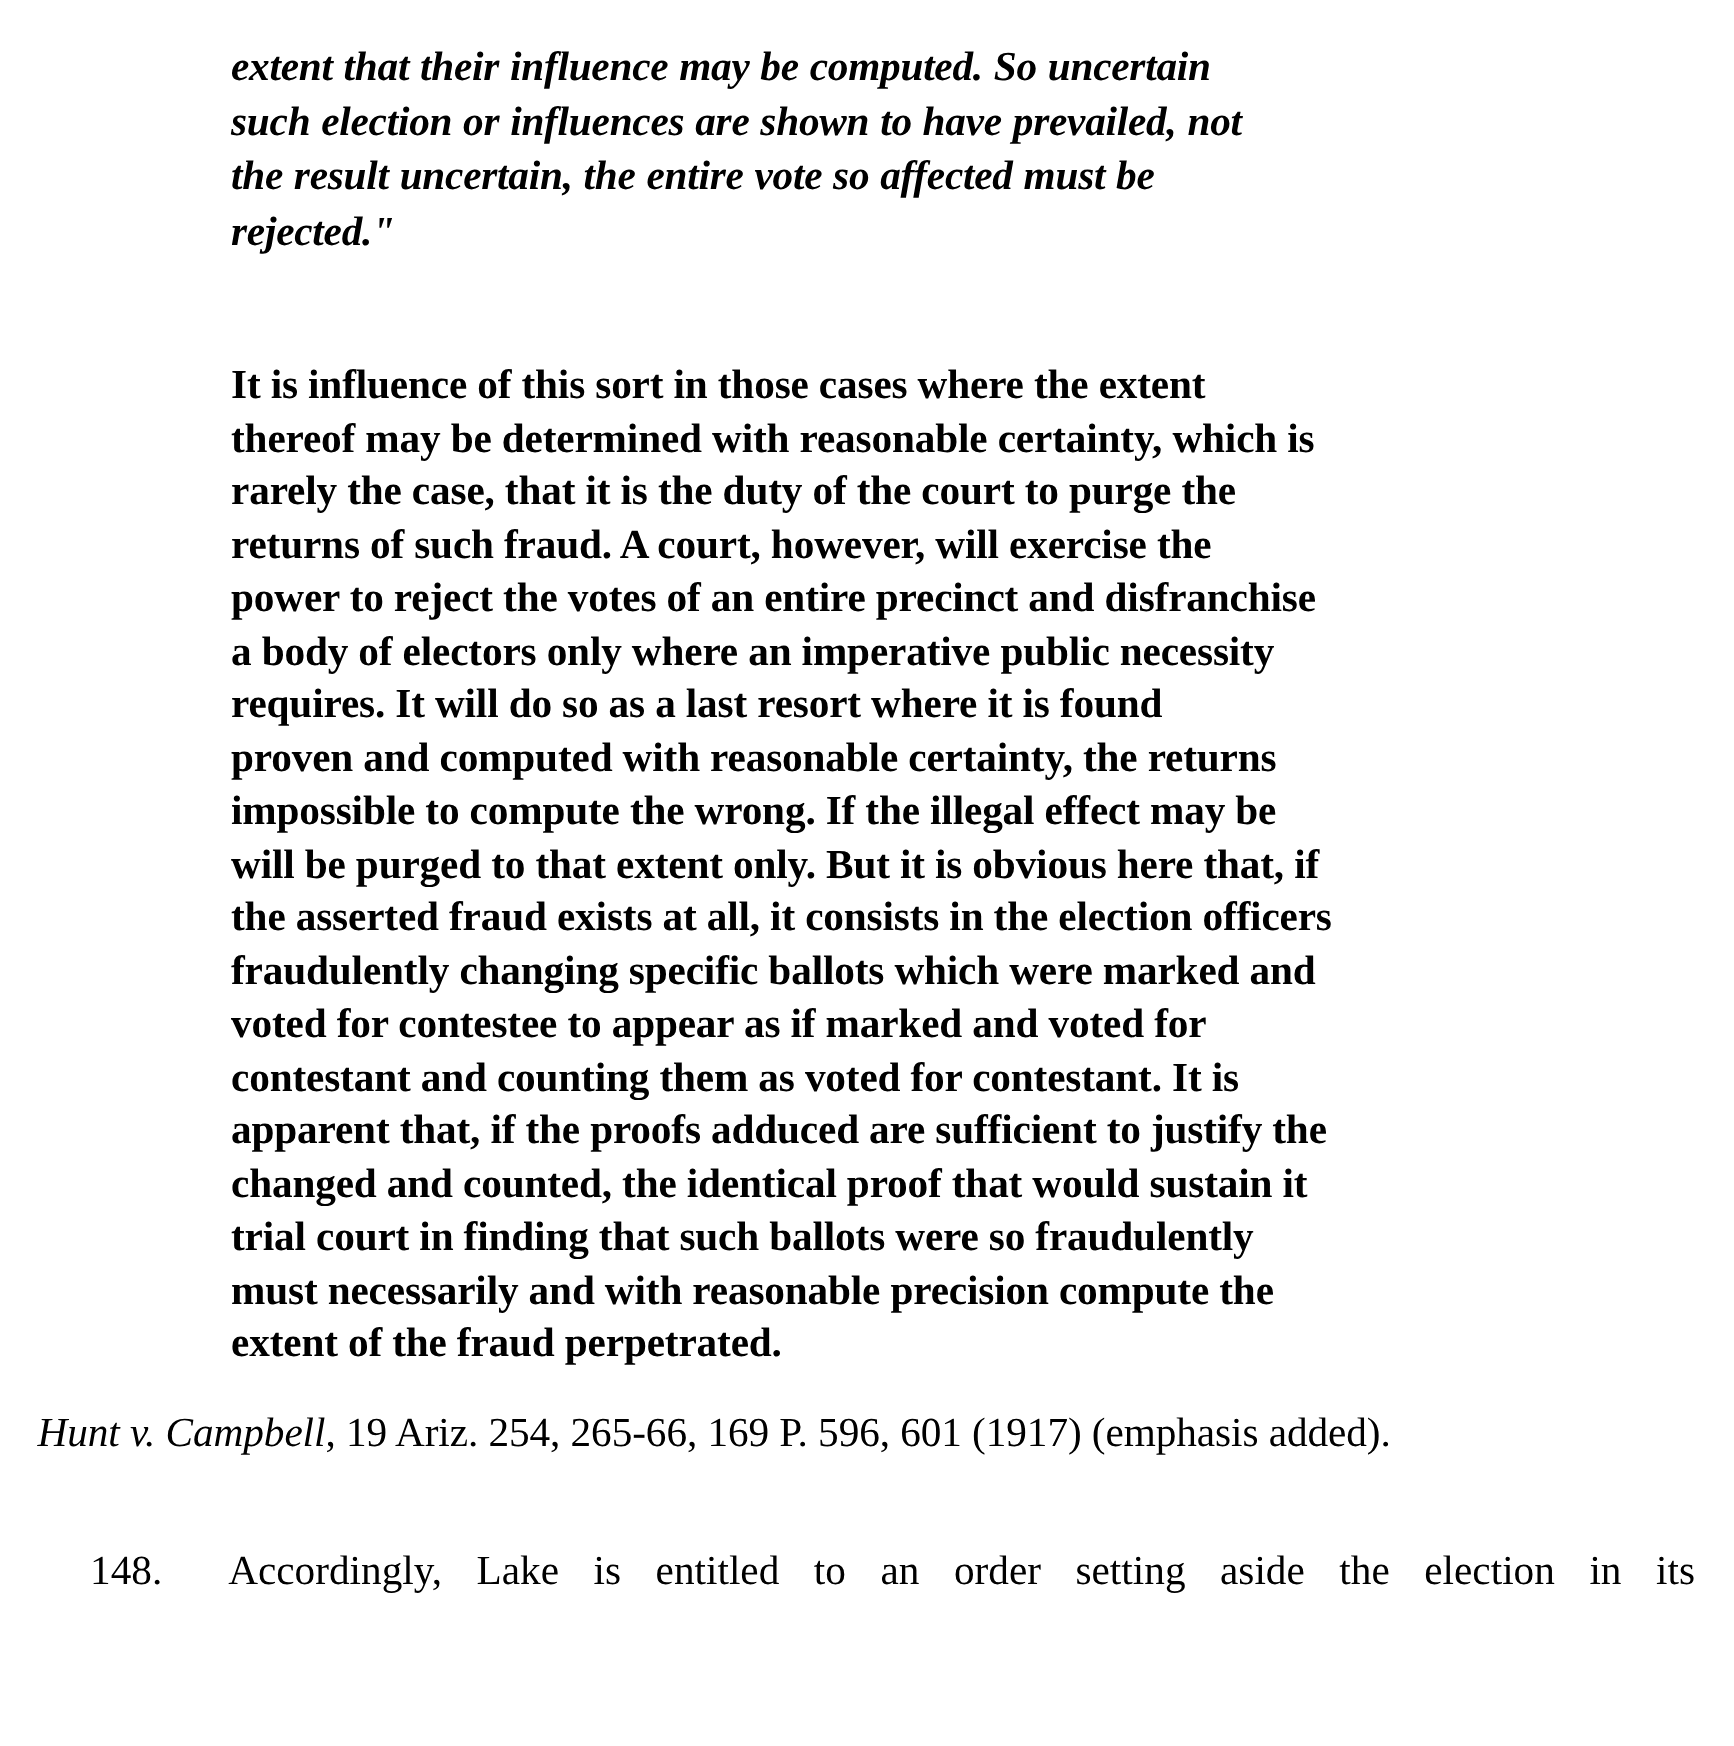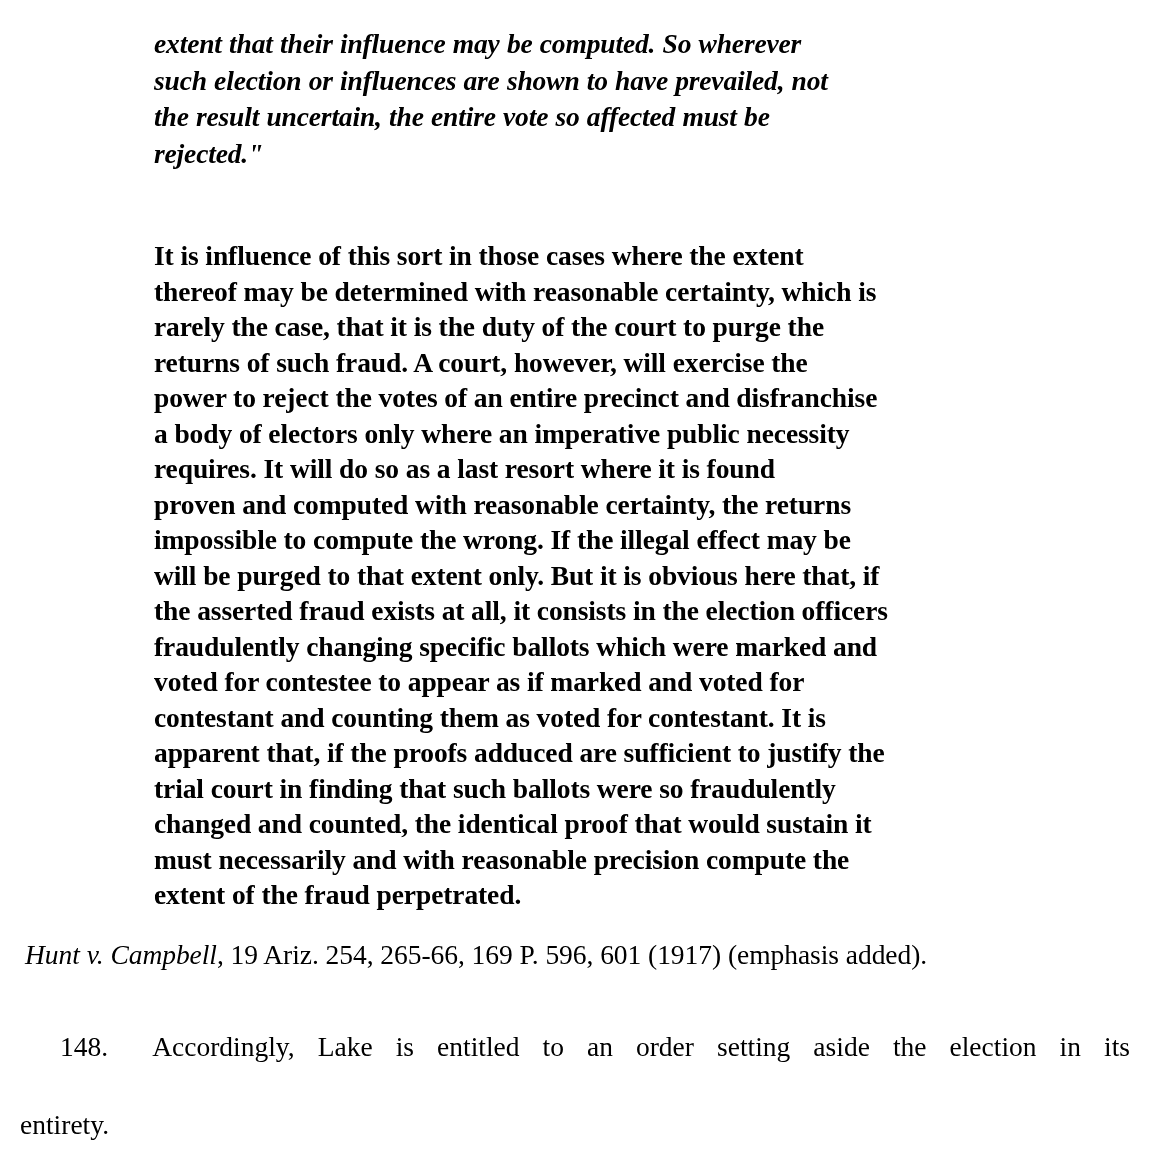--- a/index.html
+++ b/index.html
@@ -110,21 +110,21 @@
   .scan {
     filter: contrast(1.04);
   }
 </style>
 </head>
 <body>
 
 <div class="page scan">
 
   <div class="blockquote" id="quote-emphasis">
-    <p>extent that their influence may be computed. So wherever</p>
+    <p>extent that their influence may be computed. So uncertain</p>
     <p>such election or influences are shown to have prevailed, not</p>
     <p>the result uncertain, the entire vote so affected must be</p>
     <p style="text-align:left;">rejected."</p>
   </div>
 
   <div class="blockquote" id="quote-body">
     <p>It is influence of this sort in those cases where the extent</p>
     <p>thereof may be determined with reasonable certainty, which is</p>
     <p>rarely the case, that it is the duty of the court to purge the</p>
     <p>returns of such fraud. A court, however, will exercise the</p>
@@ -132,28 +132,27 @@
     <p>a body of electors only where an imperative public necessity</p>
     <p>requires. It will do so as a last resort where it is found</p>
     <p>proven and computed with reasonable certainty, the returns</p>
     <p>impossible to compute the wrong. If the illegal effect may be</p>
     <p>will be purged to that extent only. But it is obvious here that, if</p>
     <p>the asserted fraud exists at all, it consists in the election officers</p>
     <p>fraudulently changing specific ballots which were marked and</p>
     <p>voted for contestee to appear as if marked and voted for</p>
     <p>contestant and counting them as voted for contestant. It is</p>
     <p>apparent that, if the proofs adduced are sufficient to justify the</p>
+    <p>changed and counted, the identical proof that would sustain it</p>
     <p>trial court in finding that such ballots were so fraudulently</p>
-    <p>changed and counted, the identical proof that would sustain it</p>
     <p>must necessarily and with reasonable precision compute the</p>
     <p style="text-align:left;">extent of the fraud perpetrated.</p>
   </div>
 
   <div class="fullline" id="citation">
     <span class="case-name">Hunt v. Campbell</span><span class="case-reporter">, 19 Ariz. 254, 265-66, 169 P. 596, 601 (1917) (emphasis added).</span>
   </div>
 
   <div id="numbered-para">
     <span class="para-line-1"><span class="para-number">148.</span><span>Accordingly, Lake is entitled to an order setting aside the election in its</span></span>
-    <span class="para-line-2">entirety.</span>
   </div>
 
 </div>
 
 </body></html>

